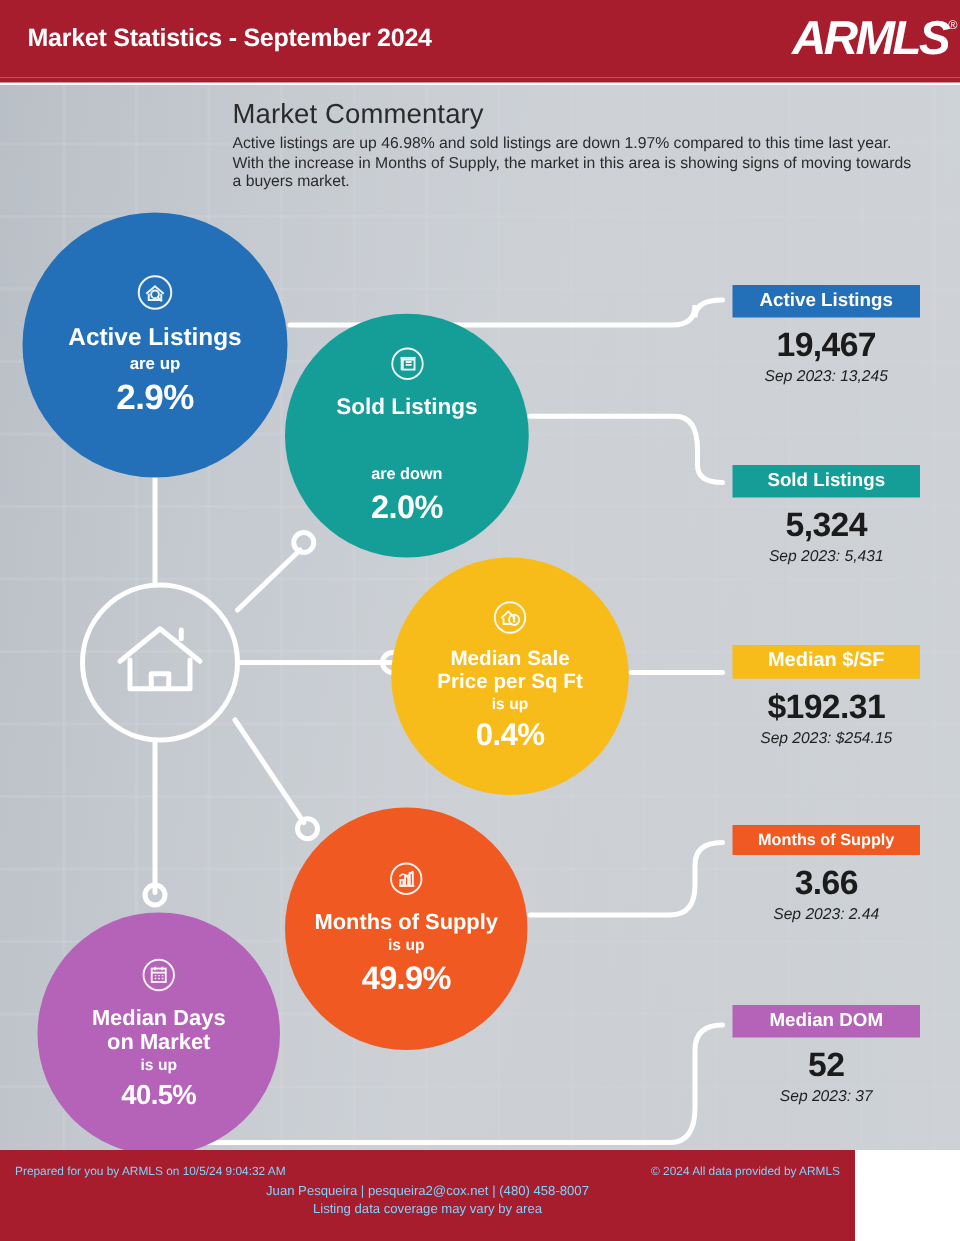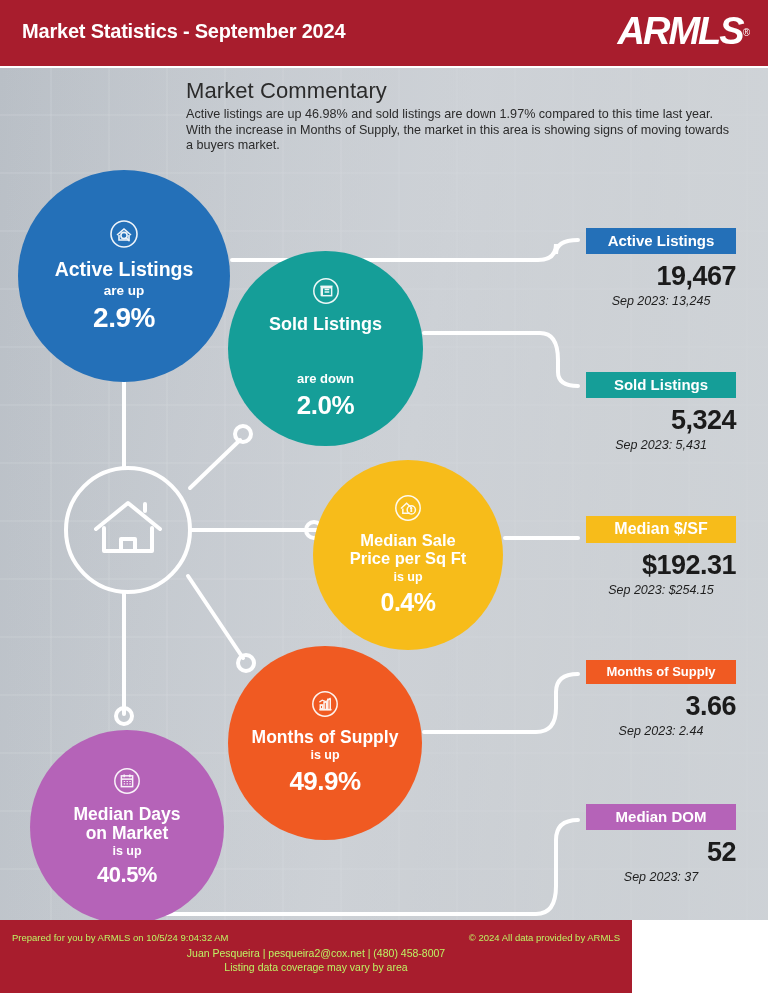--- a/index.html
+++ b/index.html
@@ -15,21 +15,21 @@
   
   .header {
     position:absolute; left:0; top:0; width:768px; height:62px;
     background:#A81D2D;
     display:flex; align-items:center; justify-content:space-between;
   }
   .header-title {
     color:#ffffff; font-size:20px; font-weight:bold;
     letter-spacing:-0.2px; padding-left:22px;
   }
-  .logo-wrap { padding-right:18px; display:flex; align-items:center; }
+  .logo-wrap { padding-right:2px; display:flex; align-items:flex-start; }
   .logo-text {
     color:#ffffff; font-size:38px; font-weight:bold;
     font-style:italic; letter-spacing:-2px; line-height:0.95;
     font-family:"Liberation Sans", sans-serif;
   }
   .logo-reg { color:#ffffff; font-size:10px; line-height:1; margin-top:3px; }
   .header-rule {
     position:absolute; left:0; top:62px; width:768px; height:4px;
     background:#A81D2D;
   }
@@ -80,21 +80,21 @@
   #bubble-active   { left:18px;  top:102px; width:212px; height:212px; background:#2470B8; }
   #bubble-active   .b-title { font-size:19.5px; }
   #bubble-active   .b-sub   { font-size:13.5px; }
   #bubble-active   .b-pct   { font-size:28px; }
 
   #bubble-sold     { left:228px; top:183px; width:195px; height:195px; background:#159E98; }
   #bubble-sold     .b-title { font-size:18px; }
   #bubble-sold     .b-sub   { font-size:13px;margin-top:36px; }
   #bubble-sold     .b-pct   { font-size:26px; }
 
-  #bubble-price    { left:313px; top:392px; width:190px; height:190px; background:#F7BC1A; }
+  #bubble-price    { left:313px; top:378px; width:190px; height:190px; background:#F7BC1A; }
   #bubble-price    .b-title { font-size:16.5px; }
   #bubble-price    .b-sub   { font-size:12.5px; }
   #bubble-price    .b-pct   { font-size:25px; }
 
   #bubble-supply   { left:228px; top:578px; width:194px; height:194px; background:#F05A22; }
   #bubble-supply   .b-title { font-size:17.5px; }
   #bubble-supply   .b-sub   { font-size:12.5px; }
   #bubble-supply   .b-pct   { font-size:26px; }
 
   #bubble-dom      { left:30px;  top:662px; width:194px; height:194px; background:#B563B8; }
@@ -110,36 +110,36 @@
   }
 
   
   .stat { position:absolute; width:150px; text-align:center; }
   .stat-label {
     color:#ffffff; font-weight:bold; font-size:15px;
     padding:5px 4px 6px; line-height:1;
   }
   .stat-value {
     font-size:27px; font-weight:bold; color:#1b1b1b;
-    margin-top:7px; letter-spacing:-0.5px;text-align:right;
+    margin-top:7px; letter-spacing:-0.5px;
   }
   .stat-prev { font-size:12.5px; color:#1f1f1f; margin-top:2px;font-style:italic; }
 
   #stat-active  { left:586px; top:160px; }
   #stat-sold    { left:586px; top:304px; }
   #stat-price   { left:586px; top:448px; }
   #stat-supply  { left:586px; top:592px; }
   #stat-dom     { left:586px; top:736px; }
   #stat-supply .stat-label { font-size:13px; }
   #stat-price  .stat-label { font-size:16px; }
 
   
   .footer {
-    position:absolute; left:0; top:920px; width:632px; height:73px;
-    background:#A81D2D; color:#bef264;
+    position:absolute; left:0; top:920px; width:684px; height:73px;
+    background:#A81D2D; color:#7dd3fc;
   }
   .footer-left  { position:absolute; left:12px; top:12px;  font-size:9.5px; }
   .footer-right { position:absolute; right:12px; top:12px; font-size:9.5px; }
   .footer-center {
     position:absolute; left:0; right:0; top:26px;
     text-align:center; font-size:10.5px; line-height:14px;
   }
 </style>
 </head>
 <body>

